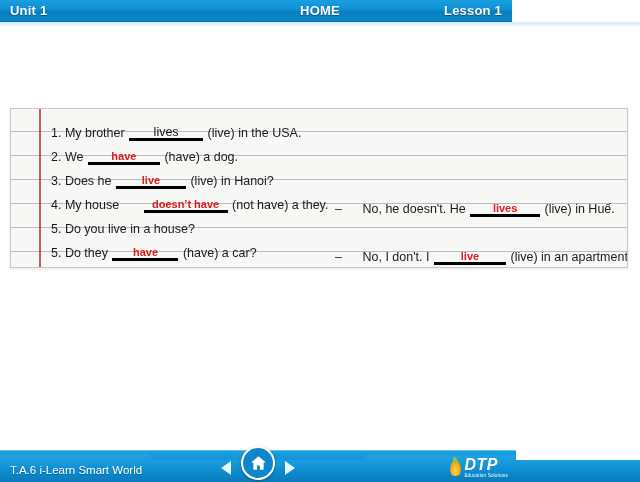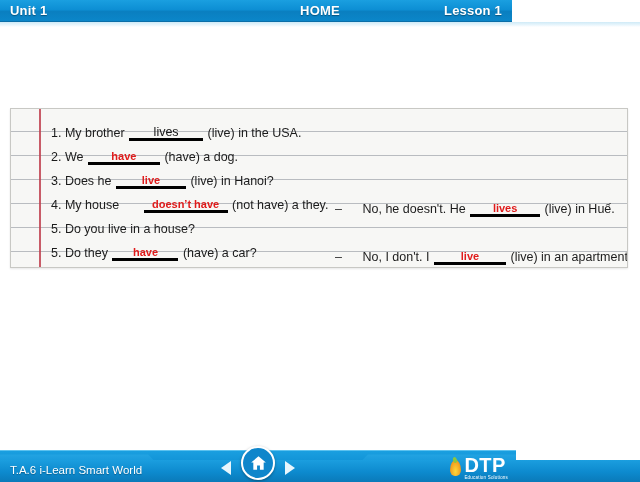--- a/index.html
+++ b/index.html
@@ -230,22 +230,22 @@
     content: "";
     position: absolute;
     left: 3px; top: -3px;
     width: 4px; height: 6px;
     background: #8dc63f;
     border-radius: 50% 50% 50% 50% / 60% 60% 40% 40%;
     transform: rotate(-20deg);
   }
   .dtp-text { line-height: 1; }
   .dtp-name {
-    font-size: 20px; font-weight: bold; color: #ffffff;
-    letter-spacing: 0.5px; display: block;
+    font-size: 16px; font-weight: bold; color: #ffffff;
+    letter-spacing: 0.5px; display: block; font-style: italic;
   }
   .dtp-sub {
     font-size: 4.5px; color: #ffffff; display: block;
     letter-spacing: 0.2px; margin-top: 1px;
   }
 </style>
 </head>
 <body>
 
 <div class="page">

